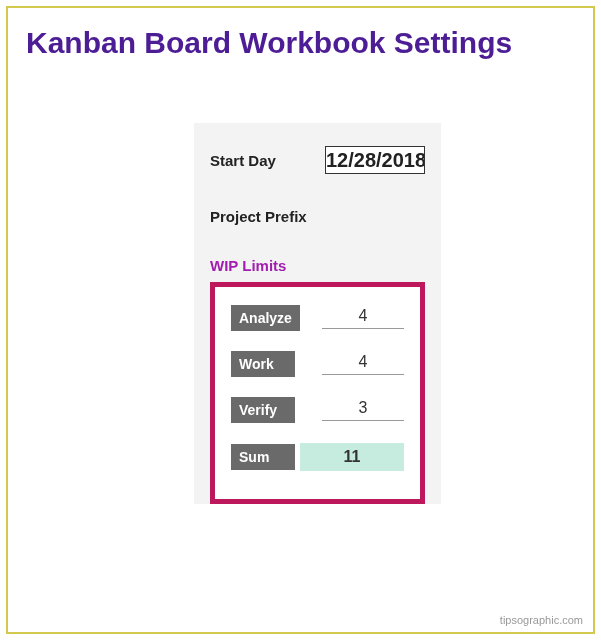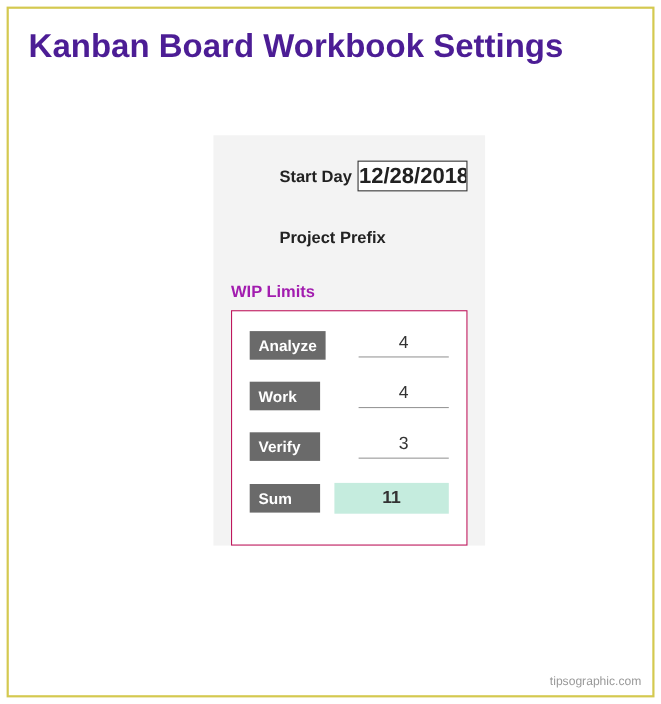--- a/index.html
+++ b/index.html
@@ -41,21 +41,20 @@
     display: flex;
     align-items: center;
     justify-content: space-between;
     margin-bottom: 26px;
     height: 30px;
   }
   .row-label {
     font-size: 15px;
     font-weight: bold;
     color: #222;
-    margin-left: 44px;
   }
   .input-box {
     width: 100px;
     height: 28px;
     border: 1.5px solid #333;
     background: #ffffff;
     text-align: center;
     font-size: 20px;
     font-weight: bold;
     line-height: 25px;
@@ -63,21 +62,21 @@
     color: #222;
   }
   .section-label {
     font-size: 15px;
     font-weight: bold;
     color: #a21caf;
     margin-top: 2px;
     margin-bottom: 8px;
   }
   .wip-box {
-    border: 1px solid #be185d;
+    border: 5px solid #be185d;
     background: #ffffff;
     padding: 18px 16px 0 16px;
     margin-bottom: 0;
   }
   .wip-row {
     display: flex;
     align-items: center;
     justify-content: space-between;
     margin-bottom: 20px;
   }

